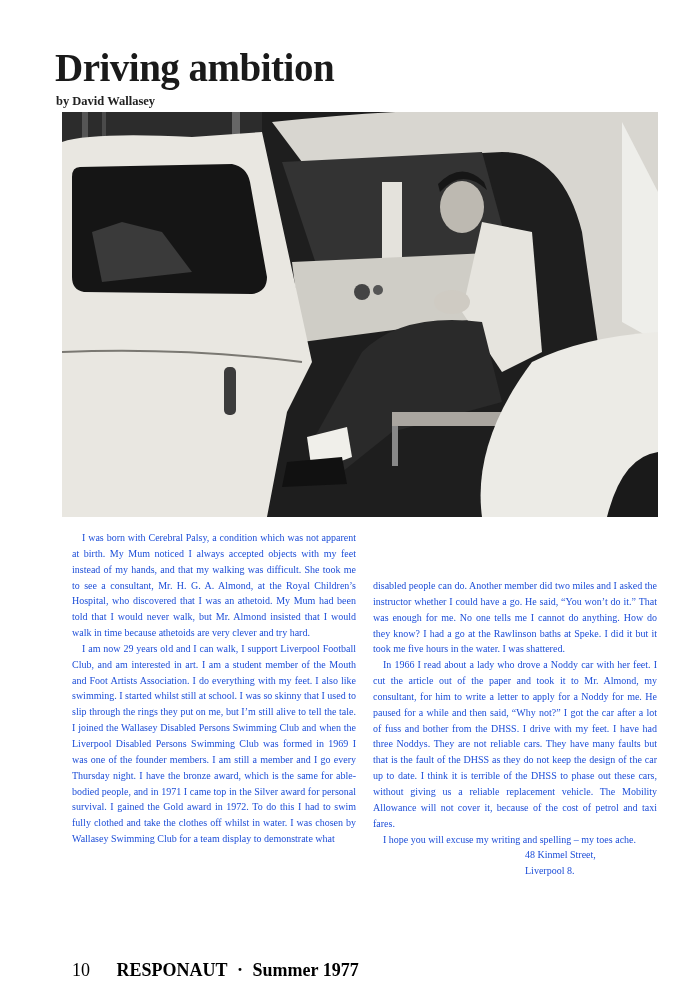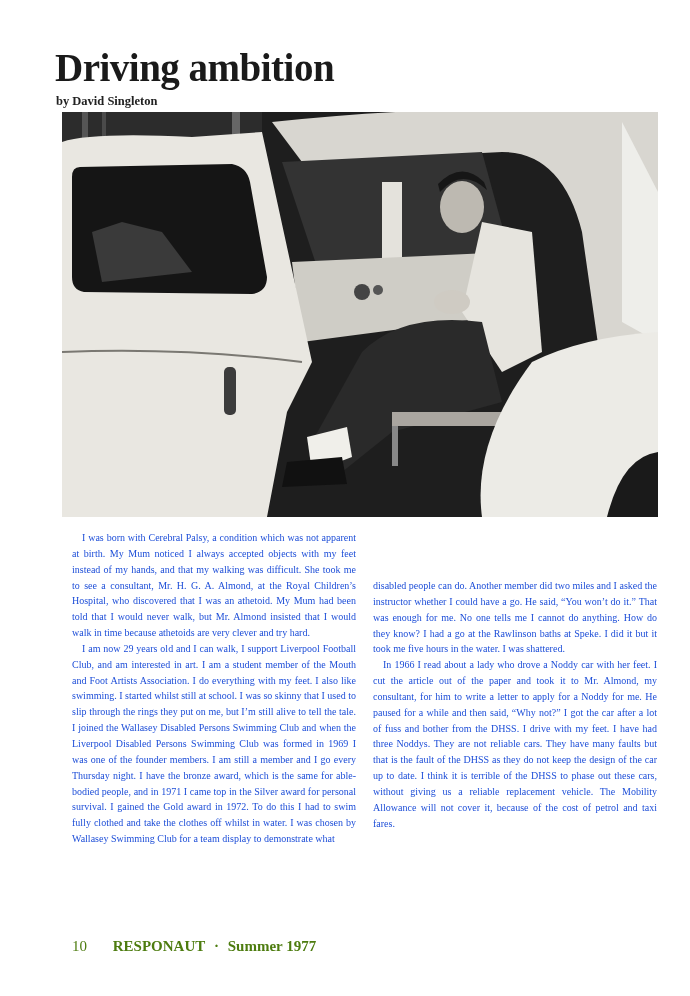--- a/index.html
+++ b/index.html
@@ -30,34 +30,34 @@
     }
     .col.left { left: 72px; }
     .col.right { left: 373px; }
     .col p { margin: 0; text-indent: 10px; }
     .col p.cont { text-indent: 0; margin-top: 48px; }
     .address {
       margin: 0; padding-left: 152px; text-align: left;
     }
     .address span { display: block; }
     .footer {
-      position: absolute; left: 72px; top: 938px;
-      font-family: "Liberation Serif", serif; font-size: 15px; color: #4d7c0f;
+      position: absolute; left: 72px; top: 960px;
+      font-family: "Liberation Serif", serif; font-size: 18px; color: #000000;
       white-space: nowrap;
     }
     .footer .pg { margin-right: 22px; font-weight: normal; }
     .footer .pub { font-weight: bold; }
     .footer .dot { margin: 0 5px; font-weight: bold; }
     .footer .issue { font-weight: bold; }
   </style>
 </head>
 <body>
 
 <h1 class="title">Driving ambition</h1>
-<div class="byline">by David Singleton</div>
+<div class="byline">by David Wallasey</div>
 
 <div class="photo" aria-label="Smiling young man seated sideways in a small white three-wheeled invalid car with the door open and soft-top roof, operating controls with his feet">
   <svg viewBox="0 0 596 405" preserveAspectRatio="none">
 
     <rect x="0" y="0" width="596" height="405" fill="#1e1e1e"></rect>
     <rect x="0" y="0" width="200" height="140" fill="#2c2c2c"></rect>
     <rect x="20" y="0" width="6" height="130" fill="#555"></rect>
     <rect x="40" y="0" width="4" height="120" fill="#4a4a4a"></rect>
     <rect x="0" y="130" width="70" height="10" fill="#777"></rect>
     <rect x="170" y="0" width="8" height="80" fill="#666"></rect>
@@ -97,20 +97,25 @@
 </div>
 
 <div class="col left">
   <p>I was born with Cerebral Palsy, a condition which was not apparent at birth. My Mum noticed I always accepted objects with my feet instead of my hands, and that my walking was difficult. She took me to see a consultant, Mr. H. G. A. Almond, at the Royal Children’s Hospital, who discovered that I was an athetoid. My Mum had been told that I would never walk, but Mr. Almond insisted that I would walk in time because athetoids are very clever and try hard.</p>
   <p>I am now 29 years old and I can walk, I support Liverpool Football Club, and am interested in art. I am a student member of the Mouth and Foot Artists Association. I do everything with my feet. I also like swimming. I started whilst still at school. I was so skinny that I used to slip through the rings they put on me, but I’m still alive to tell the tale. I joined the Wallasey Disabled Persons Swimming Club and when the Liverpool Disabled Persons Swimming Club was formed in 1969 I was one of the founder members. I am still a member and I go every Thursday night. I have the bronze award, which is the same for able-bodied people, and in 1971 I came top in the Silver award for personal survival. I gained the Gold award in 1972. To do this I had to swim fully clothed and take the clothes off whilst in water. I was chosen by Wallasey Swimming Club for a team display to demonstrate what</p>
 </div>
 
 <div class="col right">
   <p class="cont">disabled people can do. Another member did two miles and I asked the instructor whether I could have a go. He said, “You won’t do it.” That was enough for me. No one tells me I cannot do anything. How do they know? I had a go at the Rawlinson baths at Speke. I did it but it took me five hours in the water. I was shattered.</p>
   <p>In 1966 I read about a lady who drove a Noddy car with her feet. I cut the article out of the paper and took it to Mr. Almond, my consultant, for him to write a letter to apply for a Noddy for me. He paused for a while and then said, “Why not?” I got the car after a lot of fuss and bother from the DHSS. I drive with my feet. I have had three Noddys. They are not reliable cars. They have many faults but that is the fault of the DHSS as they do not keep the design of the car up to date. I think it is terrible of the DHSS to phase out these cars, without giving us a reliable replacement vehicle. The Mobility Allowance will not cover it, because of the cost of petrol and taxi fares.</p>
+  <p>I hope you will excuse my writing and spelling – my toes ache.</p>
+  <div class="address">
+    <span>48 Kinmel Street,</span>
+    <span>Liverpool 8.</span>
+  </div>
 </div>
 
 <div class="footer">
   <span class="pg">10</span>
   <span class="pub">RESPONAUT</span>
   <span class="dot">·</span>
   <span class="issue">Summer 1977</span>
 </div>
 
 </body></html>

